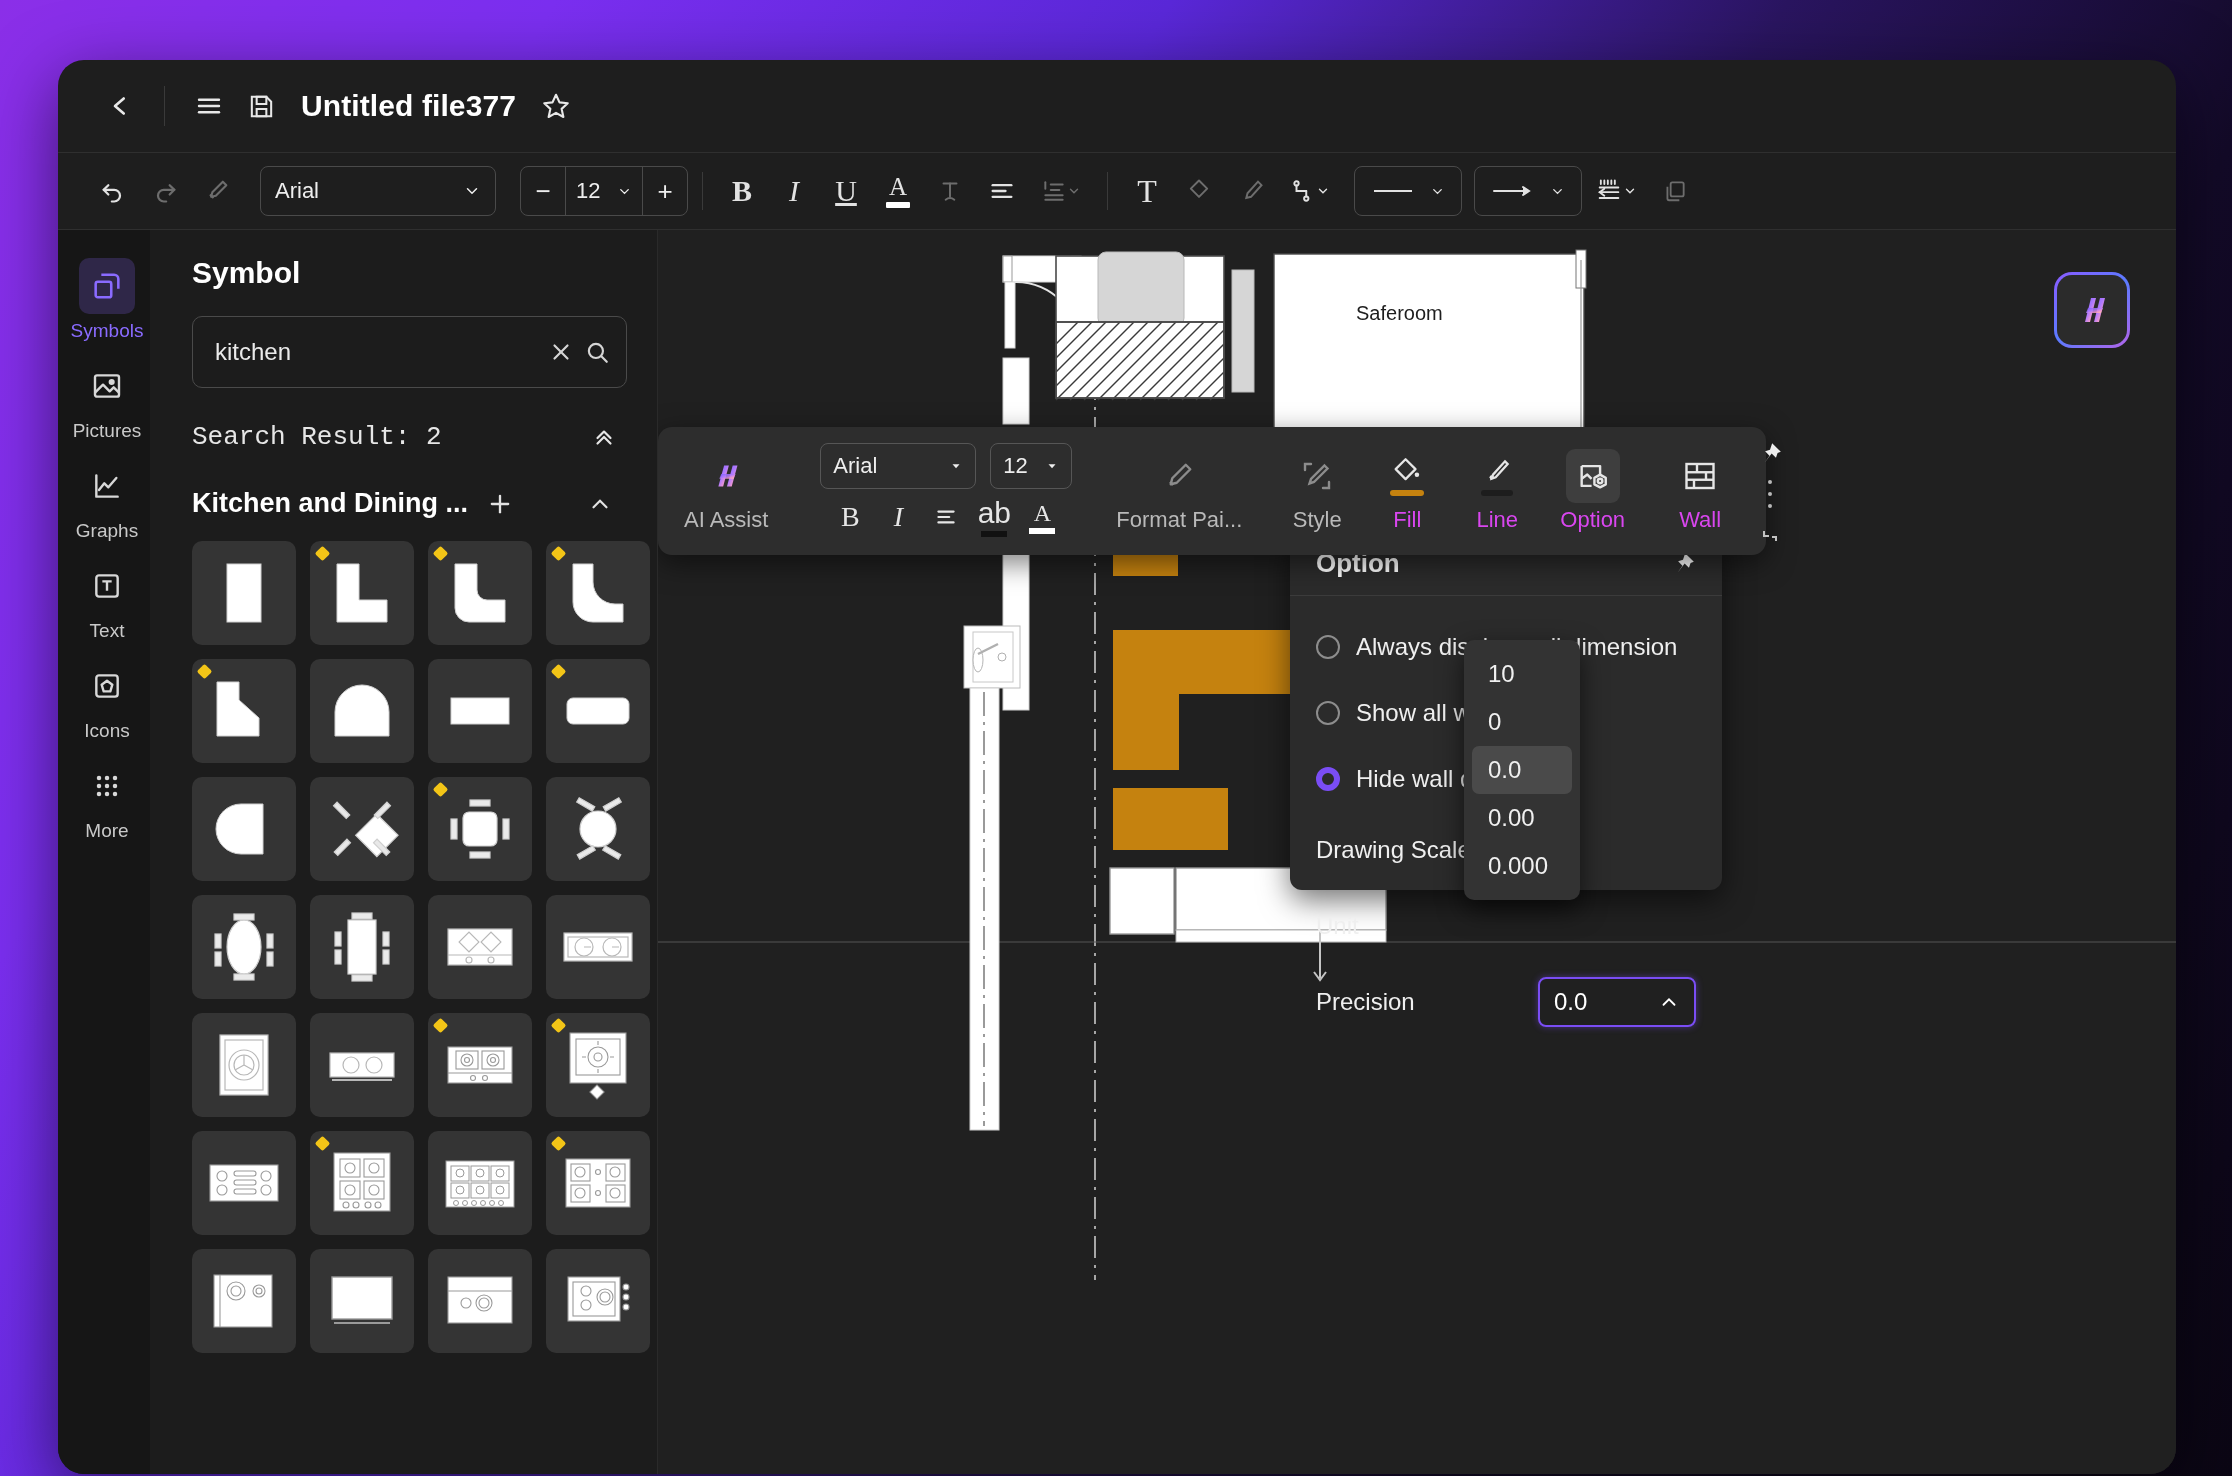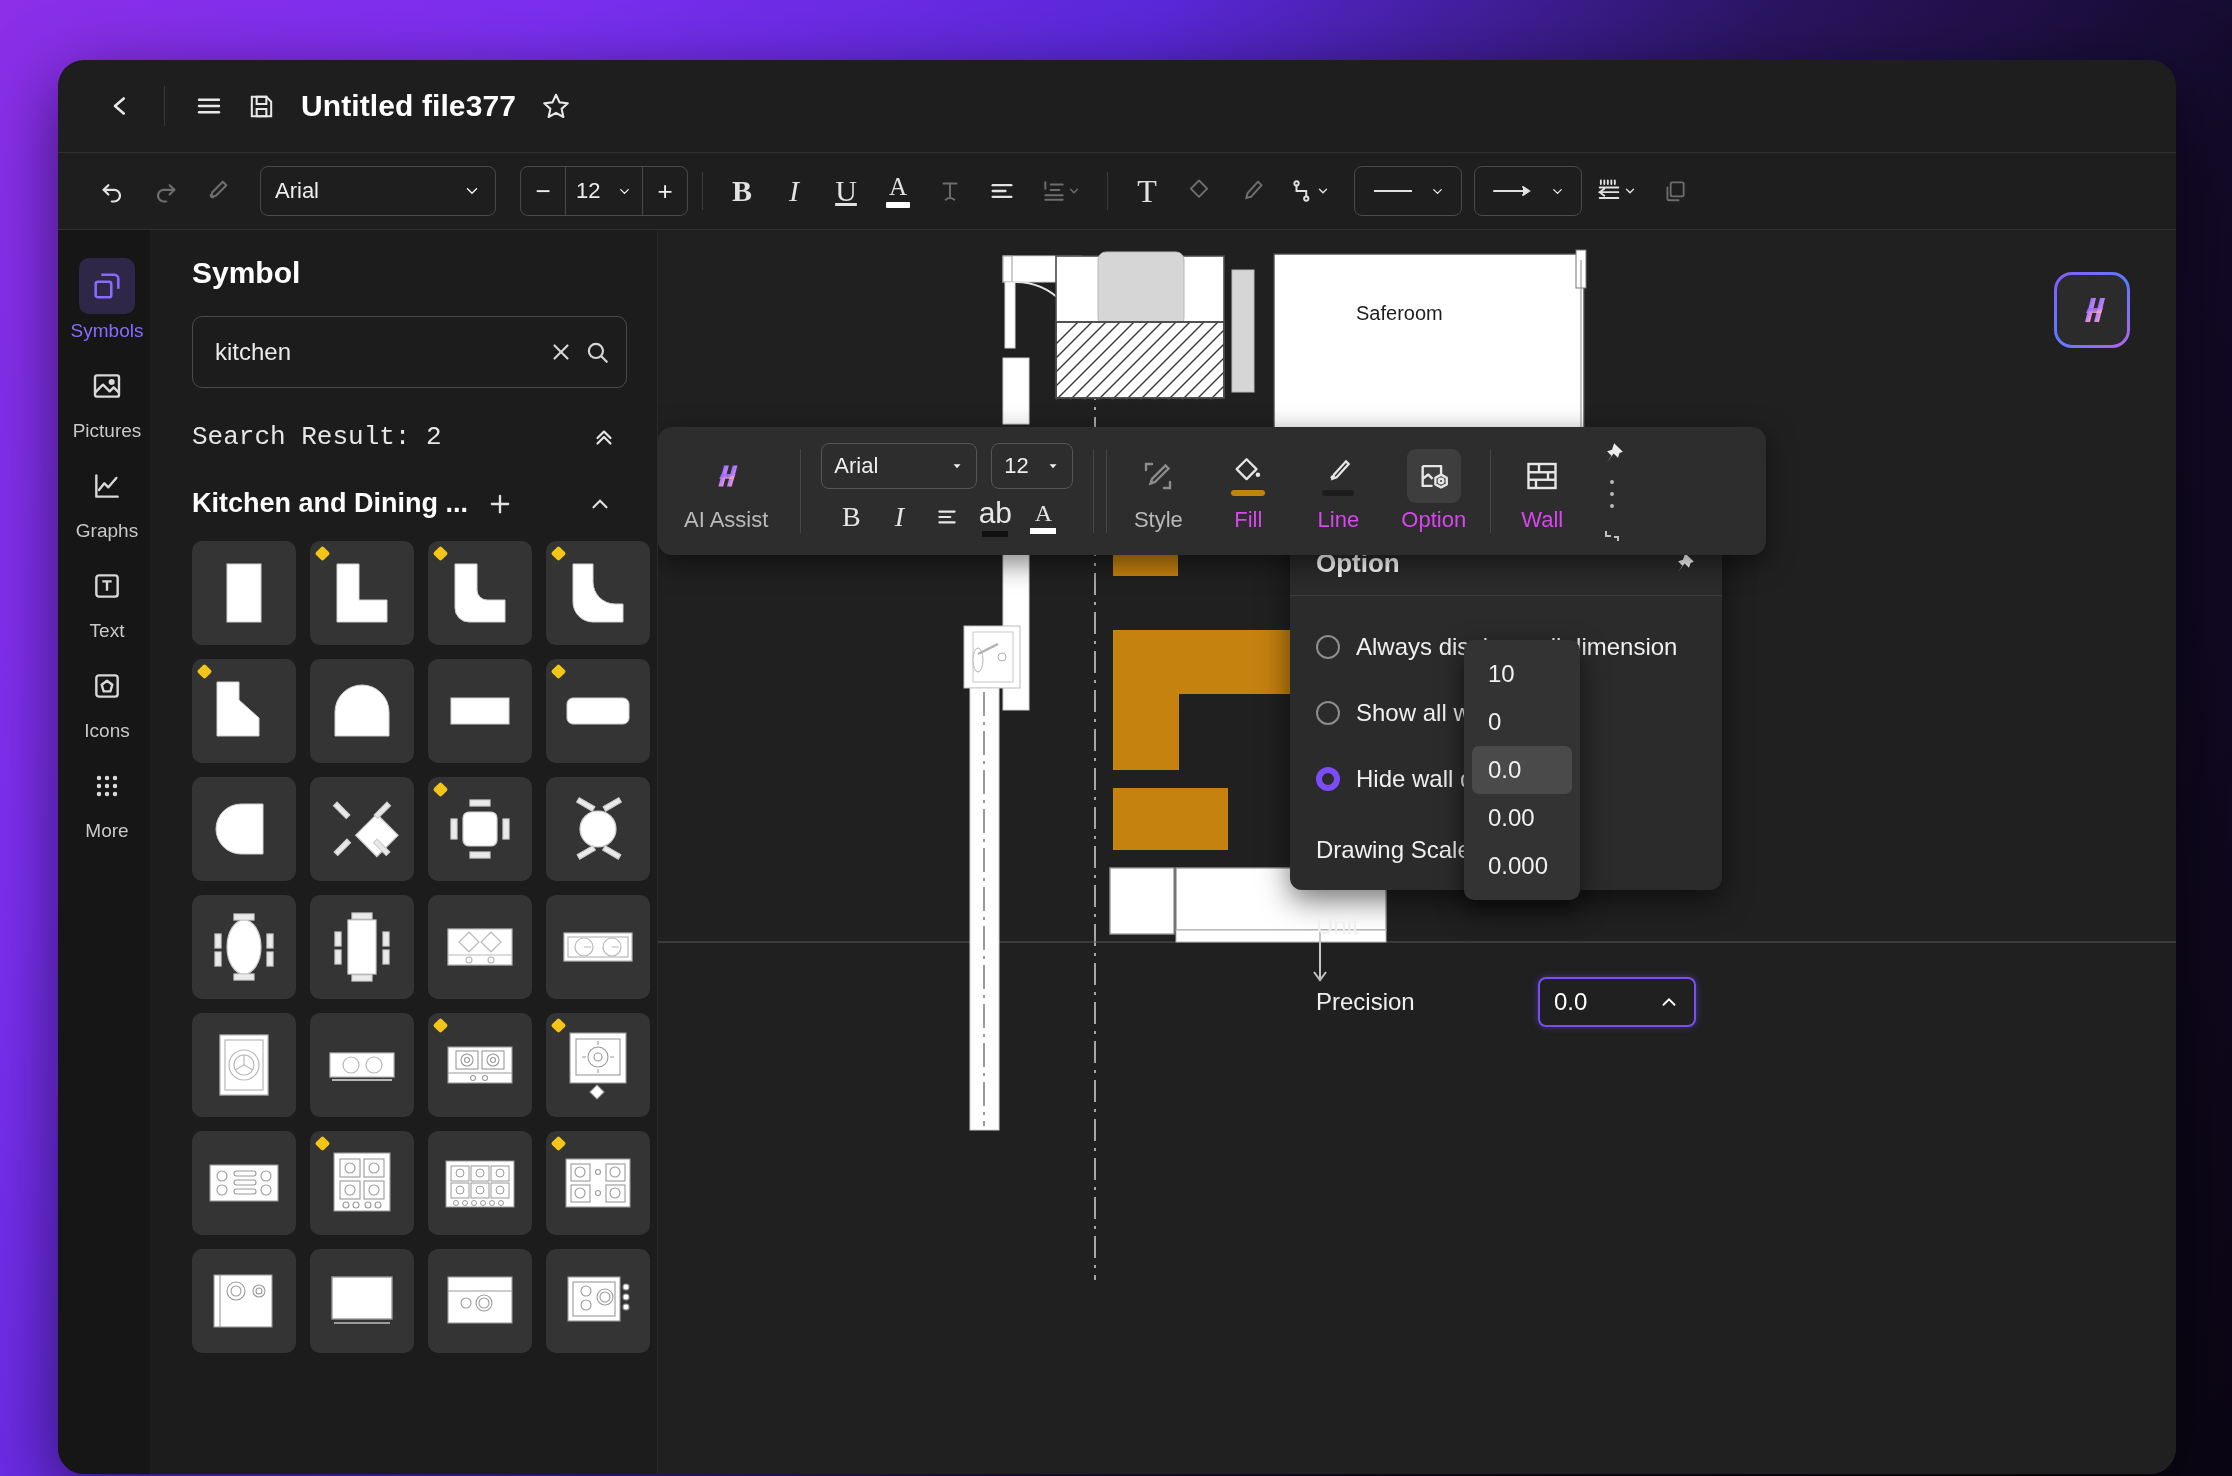--- a/index.html
+++ b/index.html
@@ -969,20 +969,29 @@
               <div style="display:flex;flex-direction:column;align-items:center;">
                 <span style="font-size:24px;line-height:1;font-family:'Liberation Serif',serif;">A</span>
                 <span style="width:26px;height:6px;background:#fff;margin-top:3px;"></span>
               </div>
             </div>
           </div>
         </div>
 
         <div class="fb-sep"></div>
 
+        <div class="fb-group">
+          <div class="fb-ico dim">
+            <svg width="36" height="36" viewBox="0 0 24 24" fill="none" stroke="currentColor" stroke-width="1.6" stroke-linejoin="round">
+                <path d="M16.5 4.5l3 3-9 9-4 1 1-4z"></path>
+                <path d="M6 16l2 2"></path>
+              </svg>
+          </div>
+          <div class="fb-label">Format Pai...</div>
+        </div>
 
         <div class="fb-sep"></div>
 
         <div class="fb-group">
           <div class="fb-ico dim">
             <svg width="36" height="36" viewBox="0 0 24 24" fill="none" stroke="currentColor" stroke-width="1.6" stroke-linecap="round">
                 <path d="M4 8V4h4M20 16v4h-4"></path>
                 <path d="M17 5l2 2-9 9-3 1 1-3z"></path>
               </svg>
           </div>

